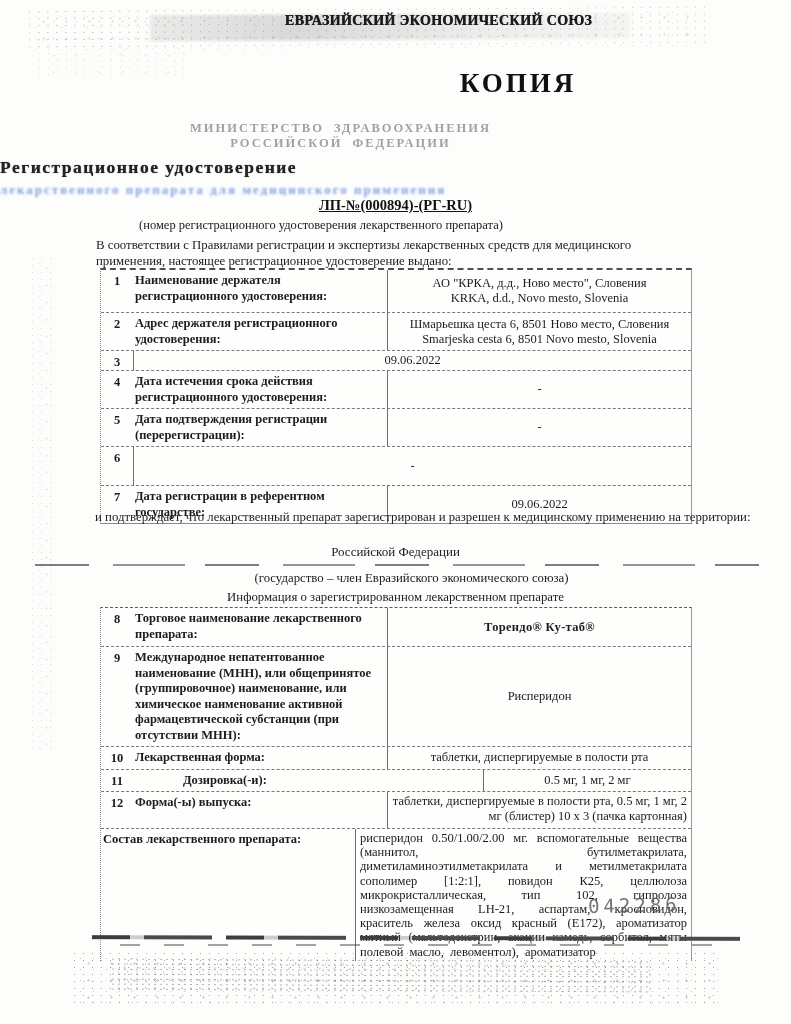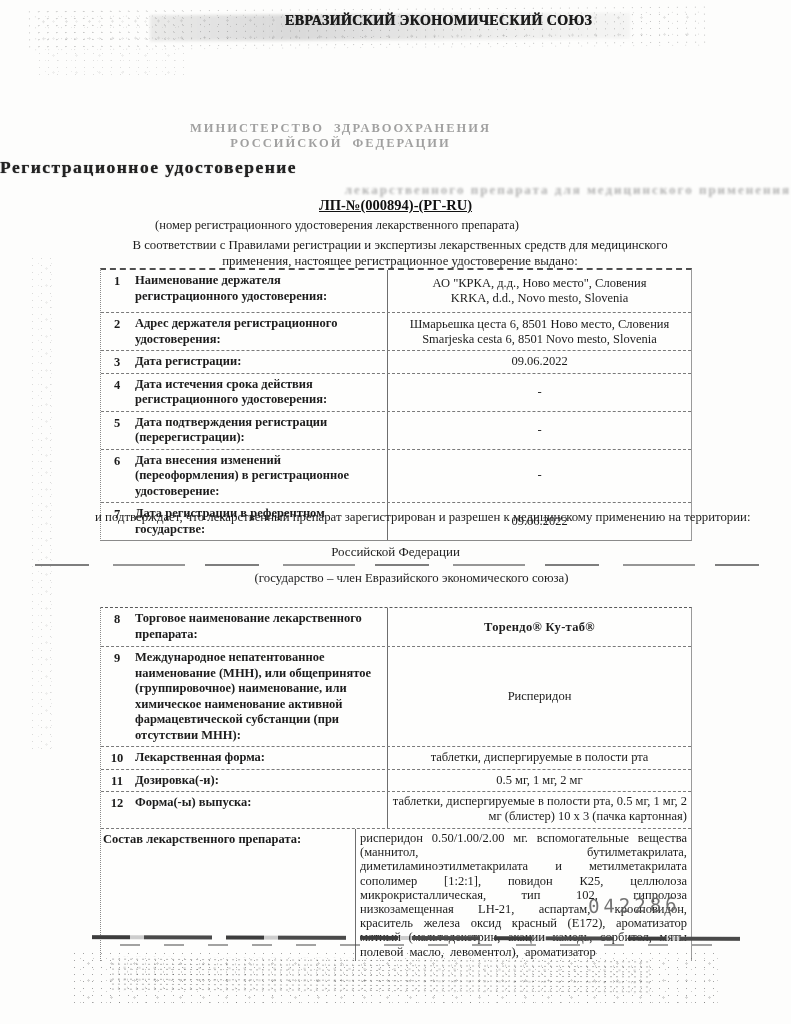--- a/index.html
+++ b/index.html
@@ -49,35 +49,34 @@
     position:absolute;left:0;top:121px;width:681px;text-align:center;
     font-weight:bold;font-size:12.5px;line-height:15px;
     color:#555;opacity:.55;filter:blur(.7px);letter-spacing:2px;word-spacing:5px;
   }
   .doc-title{
     position:absolute;left:0;top:157px;width:791px;text-align:left;
     font-weight:bold;font-size:17.5px;letter-spacing:1.5px;color:#222;
     filter:blur(.45px);text-shadow:0 0 1px #444;
   }
   .doc-subtitle{
-    position:absolute;left:0;top:182px;width:791px;text-align:right;
-    font-weight:bold;font-size:13px;letter-spacing:2px;color:#737373;
+    position:absolute;left:0;top:182px;width:791px;text-align:left;
+    font-weight:bold;font-size:13px;letter-spacing:2px;color:#1d4ed8;
     opacity:.55;filter:blur(.8px);
   }
   .reg-number{
     position:absolute;left:0;top:197px;width:791px;text-align:center;
     font-weight:bold;font-size:14.5px;text-decoration:underline;color:#111;
   }
   .reg-caption{
     position:absolute;left:0;top:218px;width:642px;text-align:center;
     font-size:12.5px;
-    padding-left:16px;
   }
   .intro{
-    position:absolute;left:108px;top:237px;width:584px;text-align:center;
+    position:absolute;left:96px;top:237px;width:584px;text-align:left;
     font-size:12.8px;line-height:16px;
   }
   
   .tbl{
     position:absolute;left:100px;width:592px;
     border:1.3px solid #8a8a8a;
     border-left-style:dotted;border-right-color:#9a9a9a;
     box-sizing:border-box;background:rgba(255,255,255,.4);
   }
   .tbl-1{top:268px;border-top:2px dashed #4f4f4f;}
@@ -103,21 +102,21 @@
   }
   .val-bold{font-weight:bold;letter-spacing:.3px;}
   .val-left{justify-content:flex-start;align-items:flex-start;text-align:right;padding:2px 4px;}
   .val-justify{
     display:block;text-align:justify;white-space:normal;
     padding:2px 4px;line-height:14.2px;word-spacing:3px;
   }
   
   .r-h42{min-height:42px;} .r-h37{min-height:37px;} .r-h20{min-height:20px;}
   .r-h30{min-height:30px;} .r-h34{min-height:34px;} .r-h39{min-height:39px;}
-  .r-h38{min-height:38px;} .r-h96{min-height:96px;} .r-h18{min-height:18px;}
+  .r-h38{min-height:38px;} .r-h96{min-height:96px;} .r-h18{min-height:18px;gap:48px;}
   .r-h125{min-height:125px;}
   
   .confirm{
     position:absolute;left:95px;top:509px;width:660px;
     font-size:12.8px;line-height:16.5px;text-align:left;
   }
   .territory{
     position:absolute;left:0;top:544px;width:791px;text-align:center;
     font-size:13px;
   }
@@ -161,20 +160,21 @@
 <body>
 
 <div class="page">
 
   <div class="smudge-band"></div>
   <div class="noise noise-top"></div>
   <div class="noise noise-topleft"></div>
   <div class="noise noise-leftmargin"></div>
 
   <div class="eaeu">ЕВРАЗИЙСКИЙ ЭКОНОМИЧЕСКИЙ СОЮЗ</div>
+  <div class="kopiya">КОПИЯ</div>
   <div class="ministry">
     <div>МИНИСТЕРСТВО ЗДРАВООХРАНЕНИЯ</div>
     <div>РОССИЙСКОЙ ФЕДЕРАЦИИ</div>
   </div>
   <div class="doc-title">Регистрационное удостоверение</div>
   <div class="doc-subtitle">лекарственного препарата для медицинского применения</div>
   <div class="reg-number">ЛП-№(000894)-(РГ-RU)</div>
   <div class="reg-caption">(номер регистрационного удостоверения лекарственного препарата)</div>
   <div class="intro">В соответствии с Правилами регистрации и экспертизы лекарственных средств для медицинского применения, настоящее регистрационное удостоверение выдано:</div>
 
@@ -186,49 +186,48 @@
 KRKA, d.d., Novo mesto, Slovenia</div>
     </div>
     <div class="trow r-h37">
       <div class="c-num">2</div>
       <div class="c-label">Адрес держателя регистрационного удостоверения:</div>
       <div class="c-value">Шмарьешка цеста 6, 8501 Ново место, Словения
 Smarjeska cesta 6, 8501 Novo mesto, Slovenia</div>
     </div>
     <div class="trow r-h20">
       <div class="c-num">3</div>
-      <div class="c-label">Дата регистрации:</div>
       <div class="c-value">09.06.2022</div>
     </div>
     <div class="trow r-h30">
       <div class="c-num">4</div>
       <div class="c-label">Дата истечения срока действия регистрационного удостоверения:</div>
       <div class="c-value">-</div>
     </div>
     <div class="trow r-h34">
       <div class="c-num">5</div>
       <div class="c-label">Дата подтверждения регистрации (перерегистрации):</div>
       <div class="c-value">-</div>
     </div>
     <div class="trow r-h39">
       <div class="c-num">6</div>
-      <div class="c-label">Дата внесения изменений (переоформления) в регистрационное удостоверение:</div>
       <div class="c-value">-</div>
     </div>
     <div class="trow r-h37">
       <div class="c-num">7</div>
       <div class="c-label">Дата регистрации в референтном государстве:</div>
       <div class="c-value">09.06.2022</div>
     </div>
   </div>
 
   <div class="confirm">и подтверждает, что лекарственный препарат зарегистрирован и разрешен к медицинскому применению на территории:</div>
   <div class="territory">Российской Федерации</div>
   <div class="broken-rule"></div>
   <div class="territory-caption">(государство – член Евразийского экономического союза)</div>
+  <div class="info-heading">Информация о зарегистрированном лекарственном препарате</div>
 
   <div class="tbl tbl-2">
     <div class="trow r-h38">
       <div class="c-num">8</div>
       <div class="c-label">Торговое наименование лекарственного препарата:</div>
       <div class="c-value val-bold">Торендо® Ку-таб®</div>
     </div>
     <div class="trow r-h96">
       <div class="c-num">9</div>
       <div class="c-label">Международное непатентованное наименование (МНН), или общепринятое (группировочное) наименование, или химическое наименование активной фармацевтической субстанции (при отсутствии МНН):</div>

